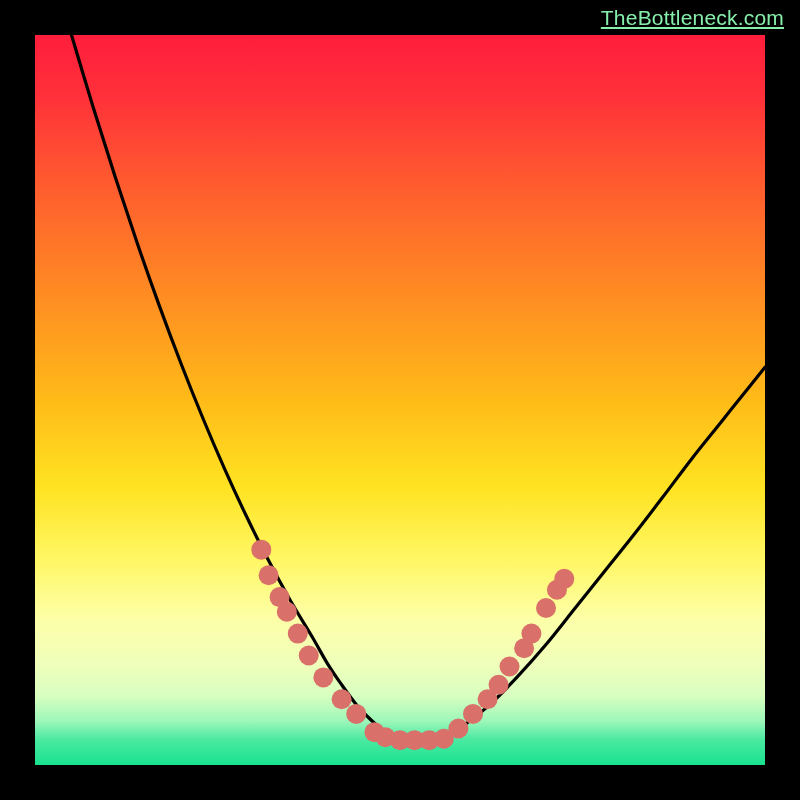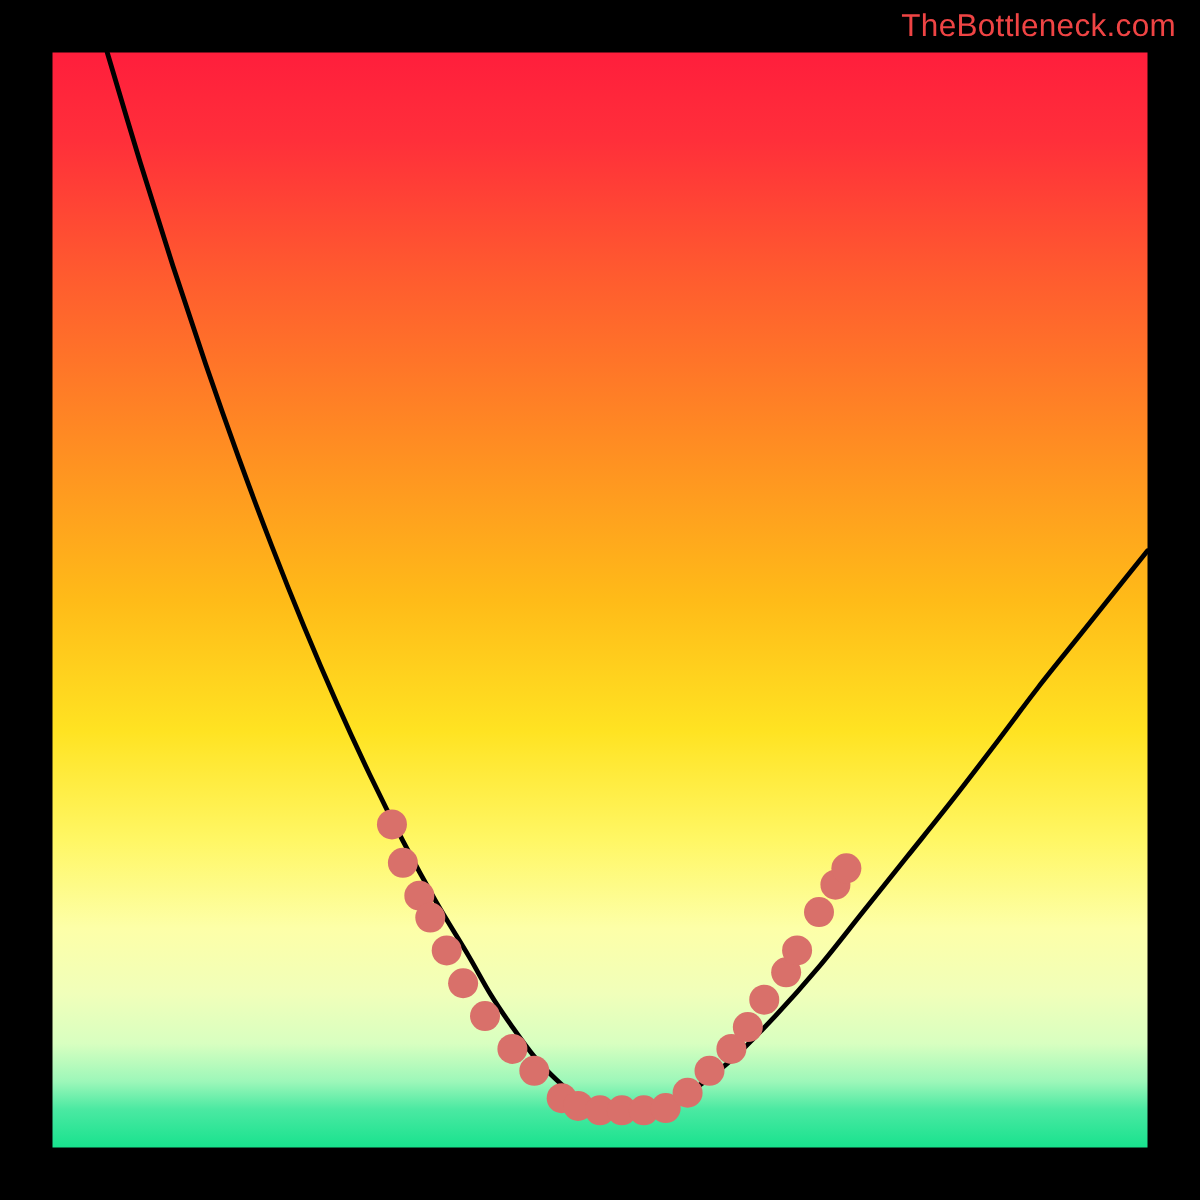--- a/index.html
+++ b/index.html
@@ -13,25 +13,26 @@
   }
   .stage {
     position: relative;
     width: 800px;
     height: 800px;
   }
   .watermark {
     position: absolute;
     top: 6px;
     right: 16px;
-    color: #ef4444;
+    color: #86efac;
     font-size: 21px;
     font-weight: 500;
     letter-spacing: 0.2px;
     z-index: 10;
+    text-decoration: underline;
   }
   svg.plot {
     position: absolute;
     top: 0;
     left: 0;
     display: block;
   }
 </style>
 </head>
 <body>

